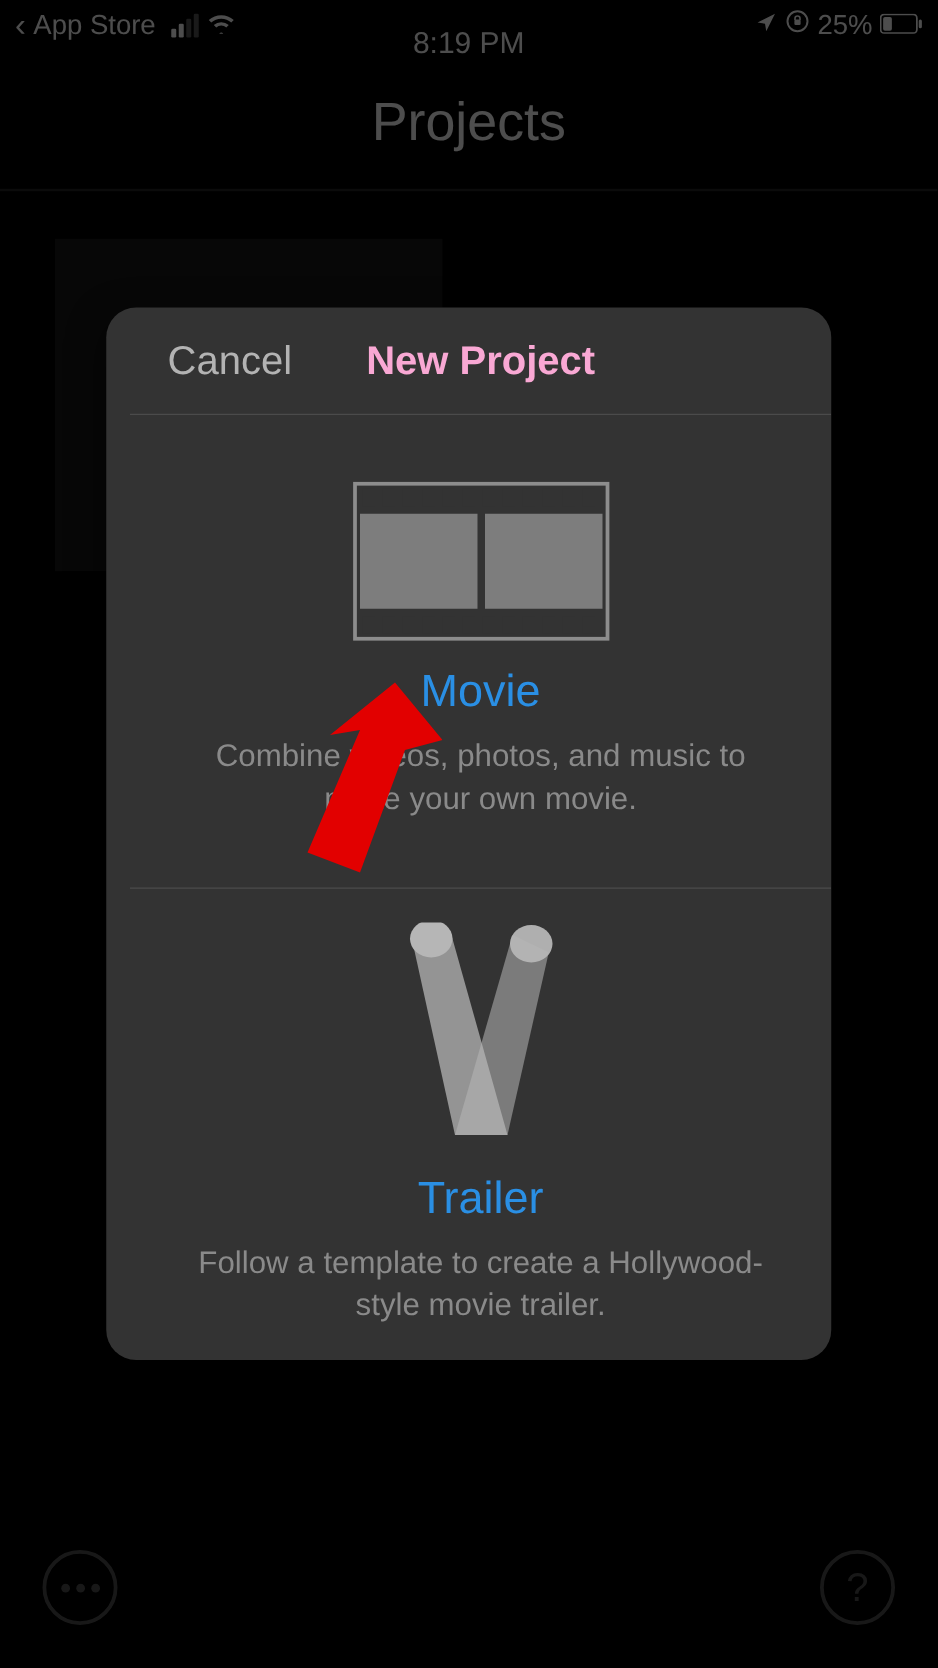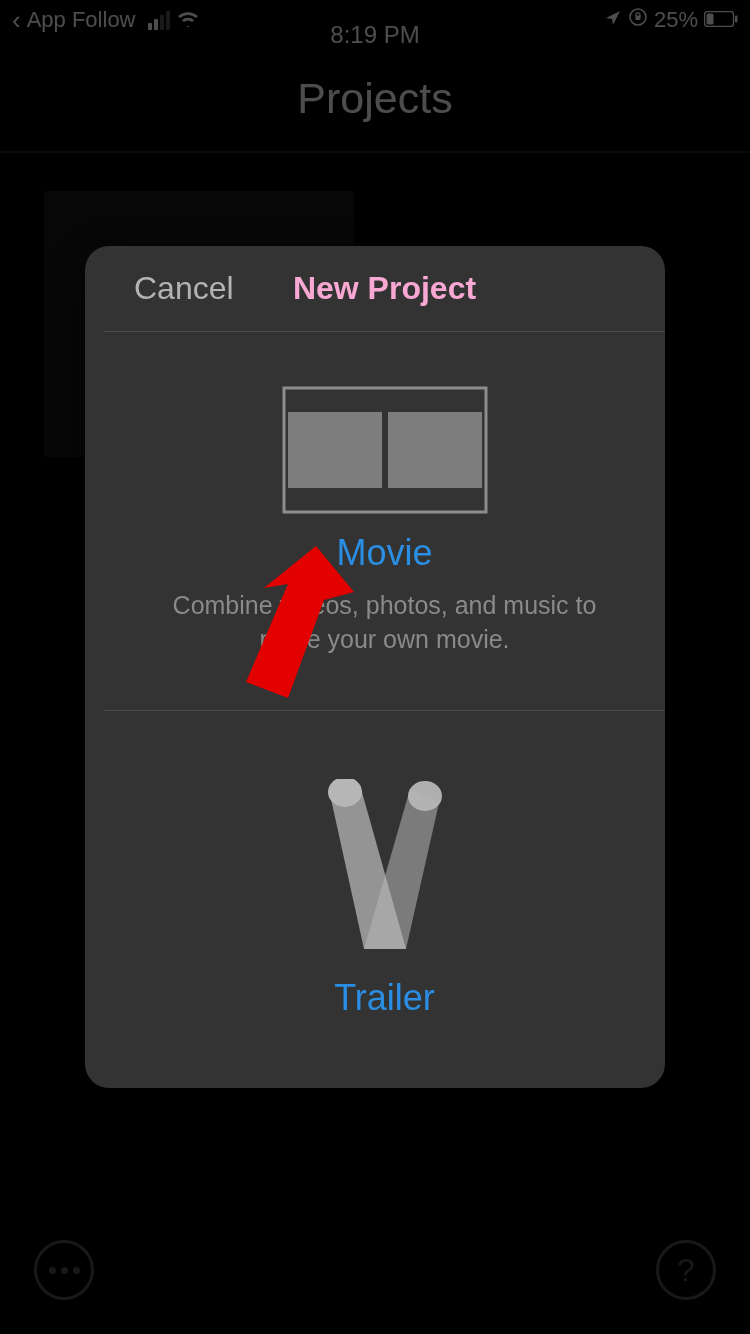--- a/index.html
+++ b/index.html
@@ -184,21 +184,21 @@
       pointer-events: none;
     }
   </style>
 </head>
 <body>
 
 <div class="background-app">
   <div class="status-bar">
     <div class="status-left">
       <span class="back-arrow">‹</span>
-      <span>App Follow</span>
+      <span>App Store</span>
       <span class="signal-wifi">
         <span class="signal-bars">
           <span class="bar b1"></span>
             <span class="bar b2"></span>
             <span class="bar b3"></span>
             <span class="bar b4"></span>
         </span>
         <span>
           <svg width="24" height="18" viewBox="0 0 24 18">
               <path d="M12 17 a1.6 1.6 0 1 0 0.001 0 Z M6 11 a9 9 0 0 1 12 0 l-2 2 a6 6 0 0 0 -8 0 Z M2 7 a15 15 0 0 1 20 0 l-2 2 a12 12 0 0 0 -16 0 Z" fill="#fff"></path>
@@ -305,18 +305,19 @@
           <polygon points="41,20 70,6 116,170 74,170"></polygon>
           <ellipse cx="55" cy="13" rx="17" ry="15" fill-opacity="1"></ellipse>
         </g>
         <g fill="#b6b6b6" fill-opacity="0.55">
           <polygon points="149,24 120,10 74,170 116,170"></polygon>
           <ellipse cx="135" cy="17" rx="17" ry="15" fill-opacity="0.95"></ellipse>
         </g>
       </svg>
     </span>
     <div class="option-title">Trailer</div>
+    <div class="option-desc">Follow a template to create a Hollywood-style movie trailer.</div>
   </div>
 </div>
 
 <svg class="red-arrow" viewBox="0 0 130 160">
   <polygon points="92,6 130,52 100,60 64,158 22,142 64,44 40,48" fill="#e20000"></polygon>
 </svg>
 
 </body></html>

